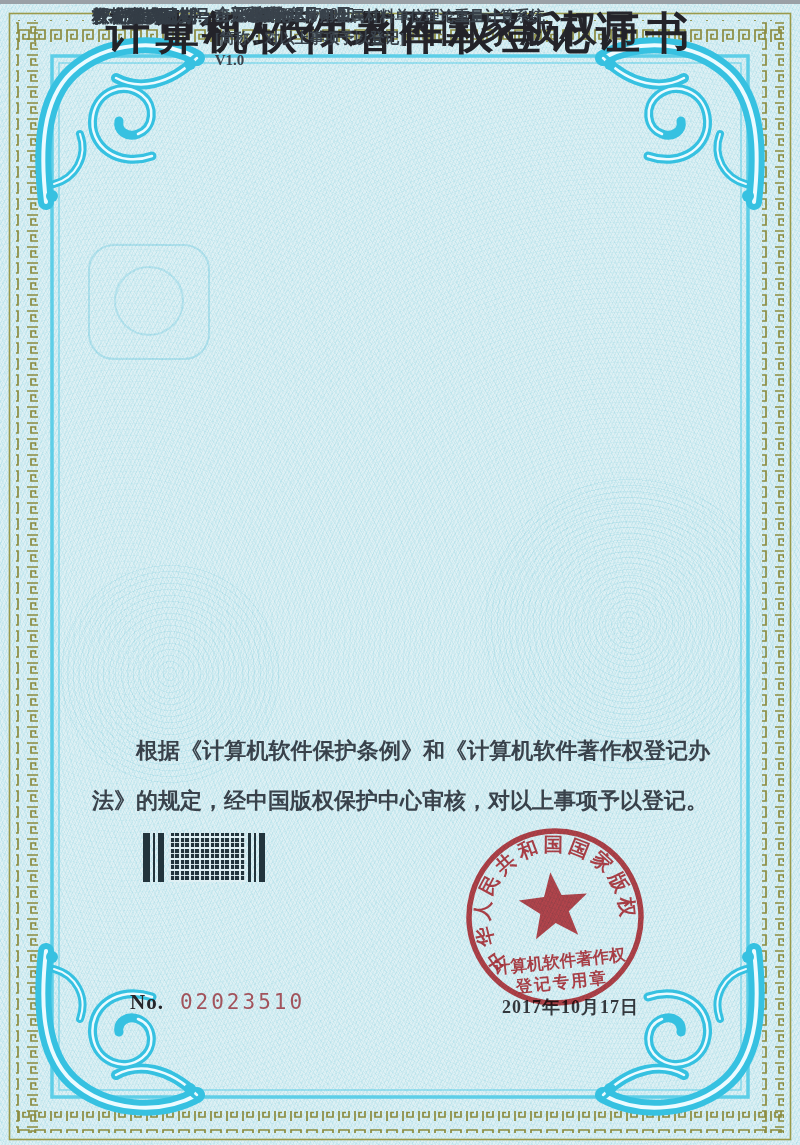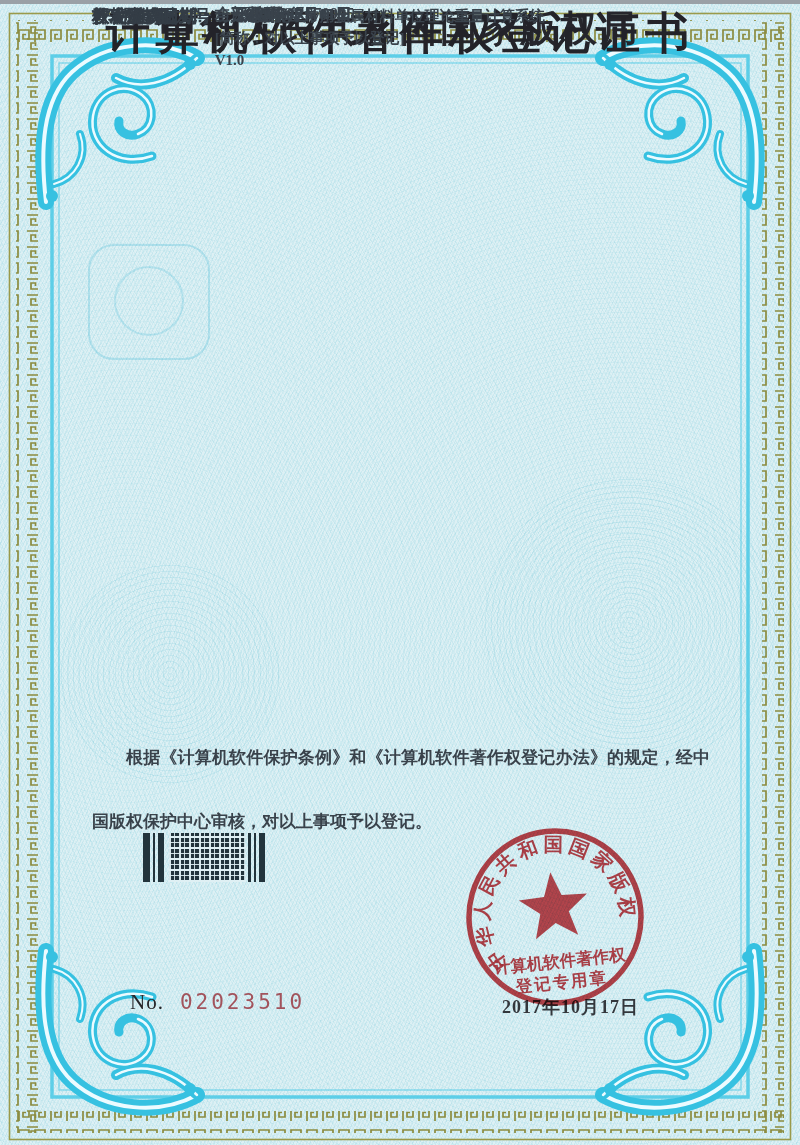--- a/index.html
+++ b/index.html
@@ -41,21 +41,21 @@
   .r0{top:291;} .r0 .fv{font-size:15px; line-height:22px; margin-top:1px;}
   .r1{top:381;padding-left:16px;}
   .r2{top:472;}
   .r3{top:519;}
   .r4{top:571;font-style:italic;}
   .r5{top:623;}
   .r6{top:675;padding-left:32px;}
 
   .statement{
     position:absolute; left:92px; top:722px; width:618px;
-    font-size:17px; font-weight:bold; line-height:64px; color:#39424b;
+    font-size:22px; font-weight:bold; line-height:50px; color:#39424b;
     text-indent:2em; text-align:justify;
   }
 
   .watermark{
     position:absolute; left:88px; top:240px; width:118px; height:112px; z-index:2;
     border:2px solid rgba(80,190,215,.30); border-radius:26px;
   }
   .watermark:after{
     content:""; position:absolute; left:24px; top:20px; width:66px; height:66px;
     border:2px solid rgba(80,190,215,.26); border-radius:50%;
@@ -82,21 +82,21 @@
     position:absolute; left:460px; top:818px; width:190px; height:190px; z-index:6;
     mix-blend-mode:multiply; opacity:.94;
   }
   .issue-date{
     position:absolute; left:502px; top:991px; z-index:4;
     font-size:18px; font-weight:bold; letter-spacing:1px; color:#33373c;
   }
   .serial{
     position:absolute; left:130px; top:986px; z-index:3; font-size:21px; color:#26262a;
   }
-  .serial .no-label{font-weight:normal; letter-spacing:1px;}
+  .serial .no-label{font-weight:bold; letter-spacing:1px;}
   .serial .no-num{
     font-family:"DejaVu Sans Mono","Liberation Mono",monospace;
     color:#a2535c; letter-spacing:3px; margin-left:16px; font-size:21px;
   }
 </style>
 </head>
 <body>
 
 <div class="page">
 

